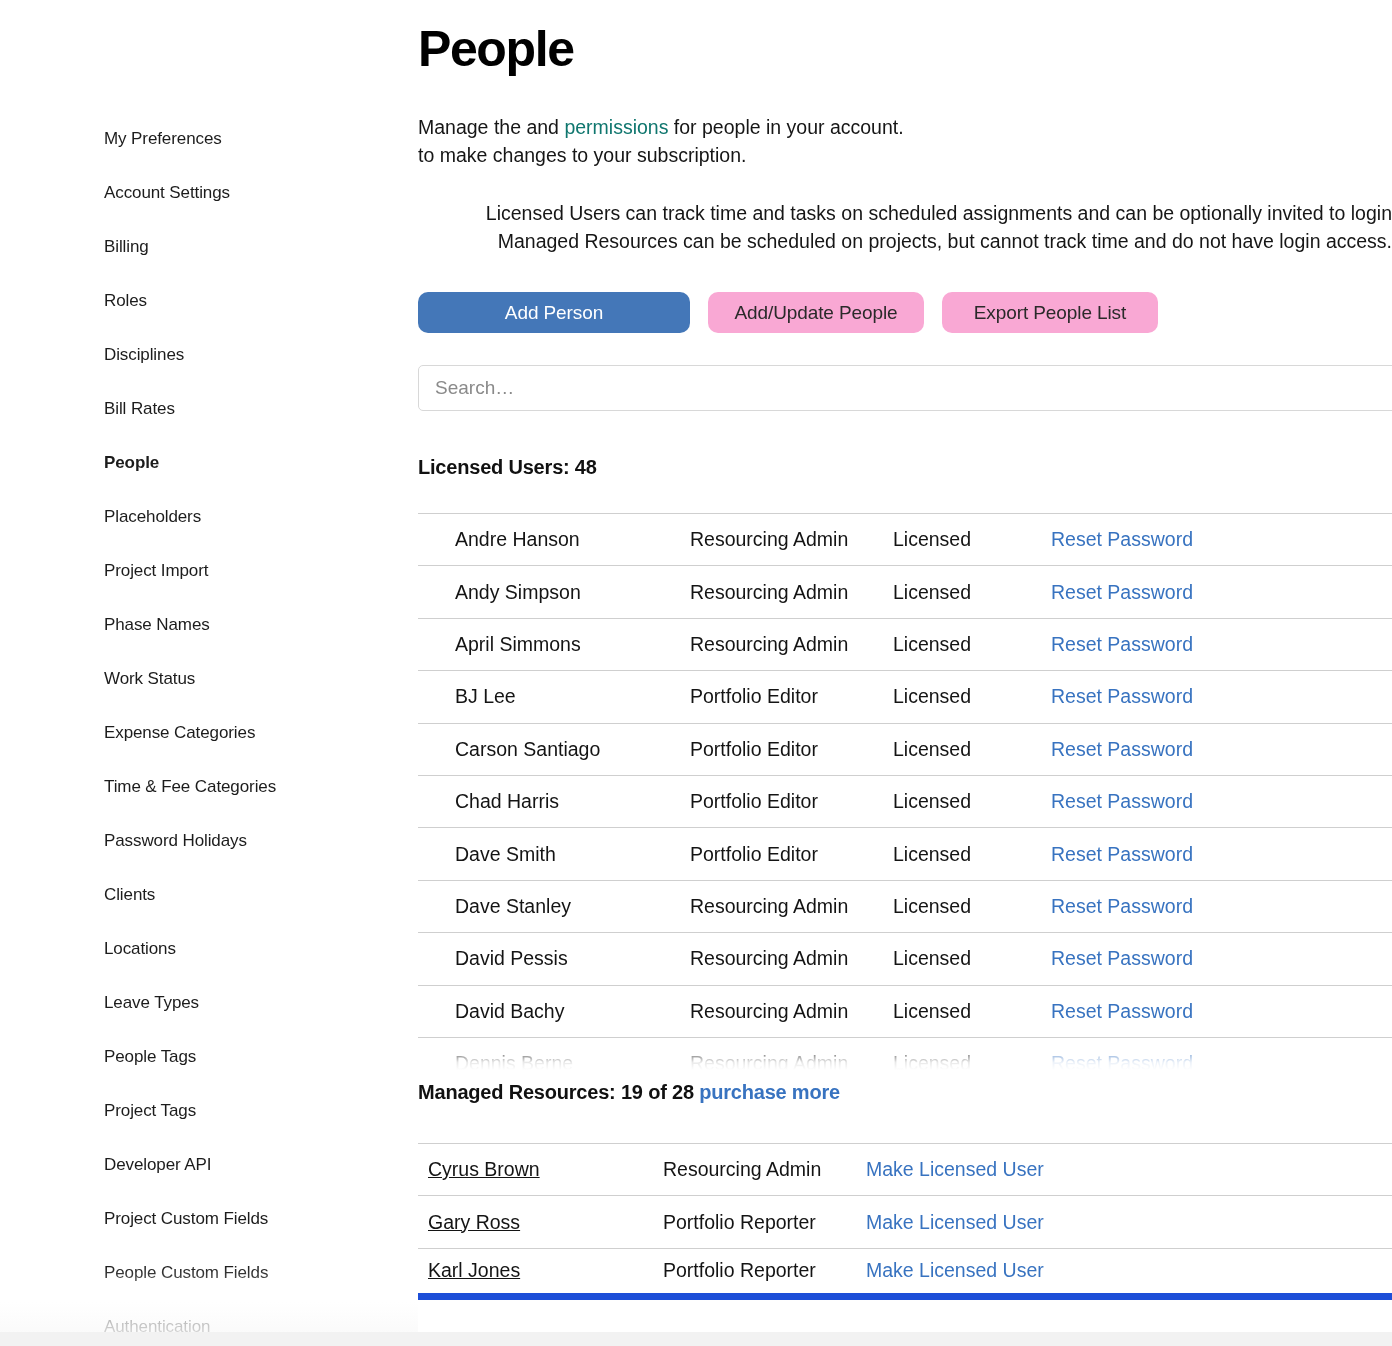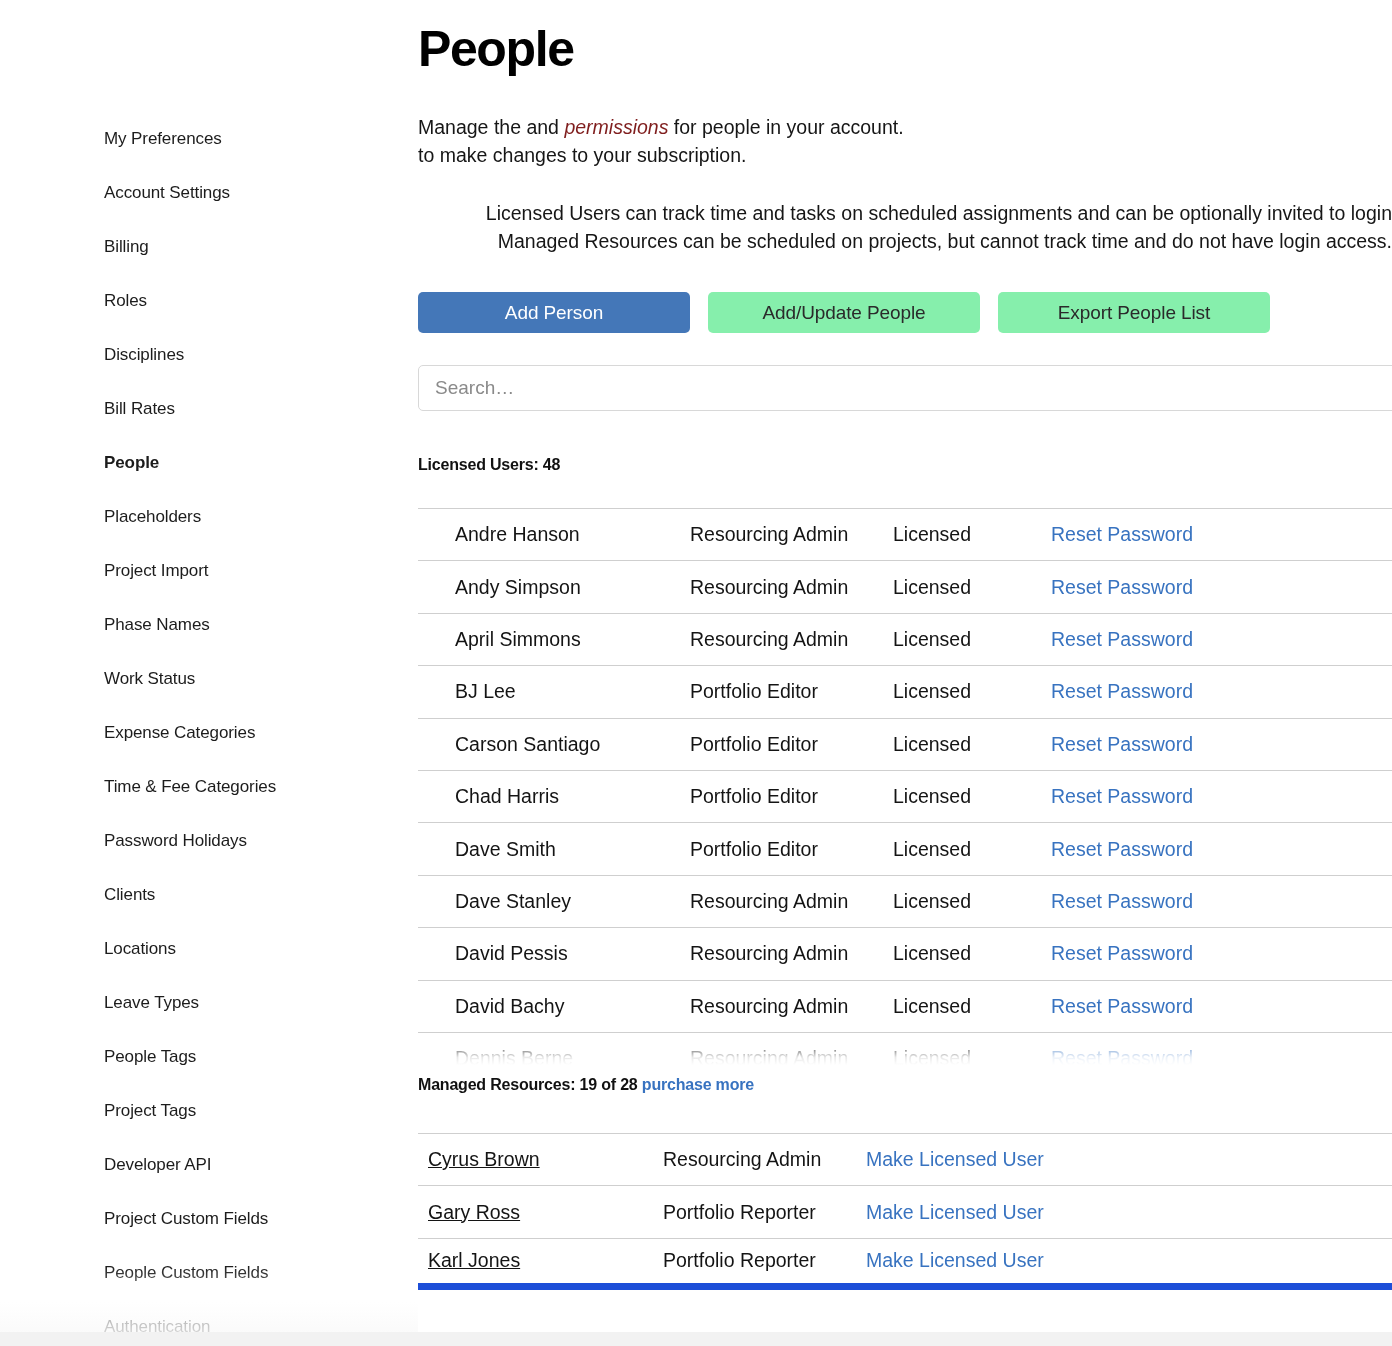--- a/index.html
+++ b/index.html
@@ -80,53 +80,52 @@
 
   .intro {
     font-size: 19.5px;
     line-height: 28px;
     color: #161616;
     white-space: nowrap;
   }
   #intro-block-1 { margin-top: 33px; }
   #intro-block-2 { margin-top: 30px; text-align: right; }
   .link {
-    color: #7f1d1d;
+    color: #0f766e;
     text-decoration: none;
     cursor: pointer;
-    font-style: italic;
   }
 
   
   #button-row {
     margin-top: 37px;
     display: flex;
     gap: 18px;
     align-items: center;
   }
   .btn {
     height: 41px;
     border: none;
-    border-radius: 5px;
+    border-radius: 10px;
     font-family: "Liberation Sans", sans-serif;
     font-size: 19px;
     letter-spacing: -0.1px;
     cursor: pointer;
     padding: 0 18px;
     white-space: nowrap;
   }
   .btn-primary {
     background: #4477b8;
     color: #ffffff;
     width: 272px;
   }
   .btn-secondary {
-    background: #86efac;
+    background: #f9a8d4;
     color: #2a2a2a;
-    width: 272px;
+    width: 216px;
   }
 
   
   #search-input {
     margin-top: 32px;
     display: block;
     width: 1000px;
     height: 46px;
     border: 1px solid #d8d8d8;
     border-radius: 5px;
@@ -136,21 +135,21 @@
     font-size: 19px;
     color: #222;
     outline: none;
   }
   #search-input::placeholder {
     color: #8a8a8a;
   }
 
   
   .section-heading {
-    font-size: 16px;
+    font-size: 20px;
     font-weight: 700;
     color: #111;
     letter-spacing: -0.2px;
     white-space: nowrap;
   }
   #licensed-heading { margin-top: 45px; }
   #managed-heading  { margin-top: 11px; }
   .heading-link {
     color: #3873c0;
     text-decoration: none;

